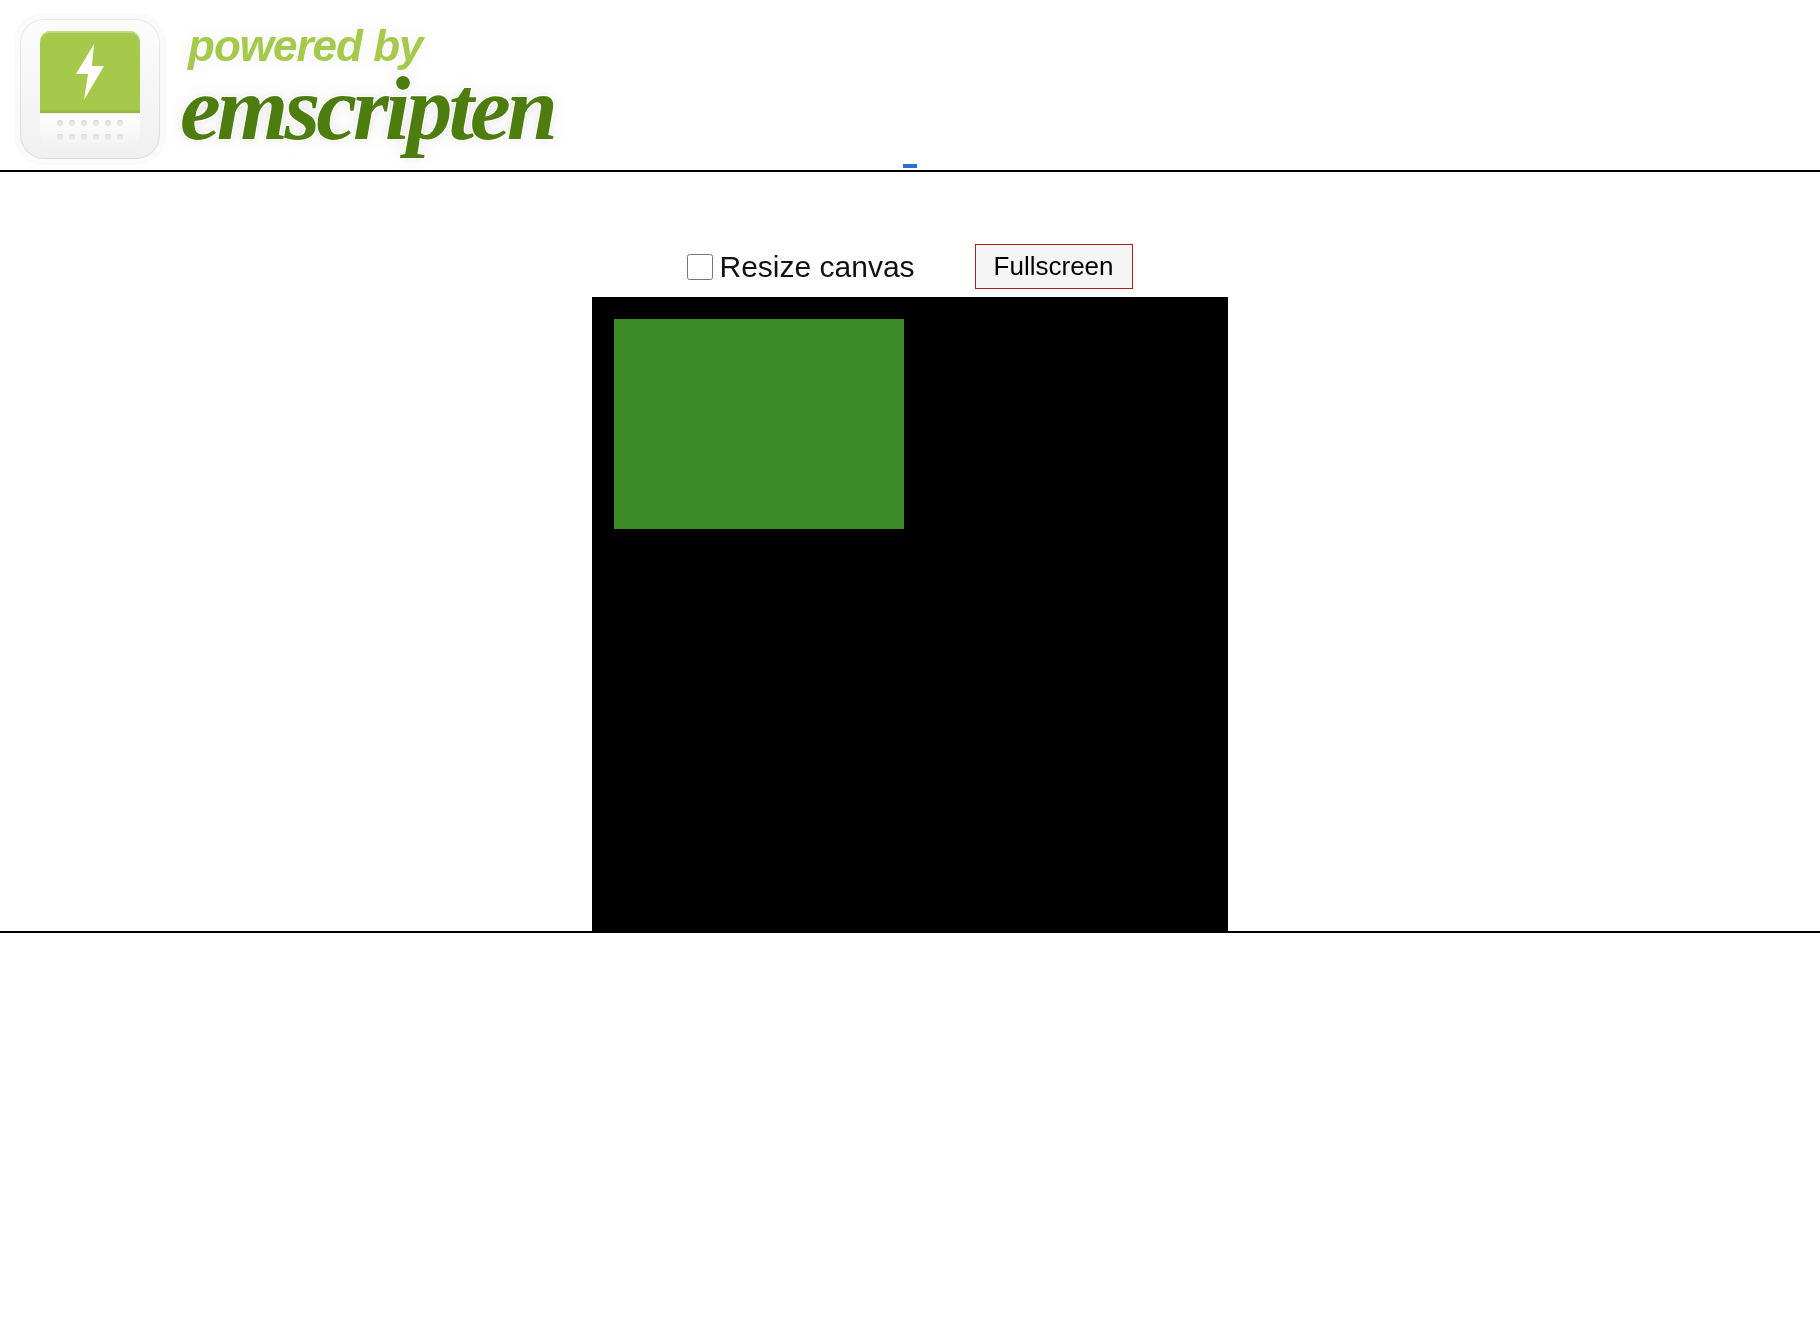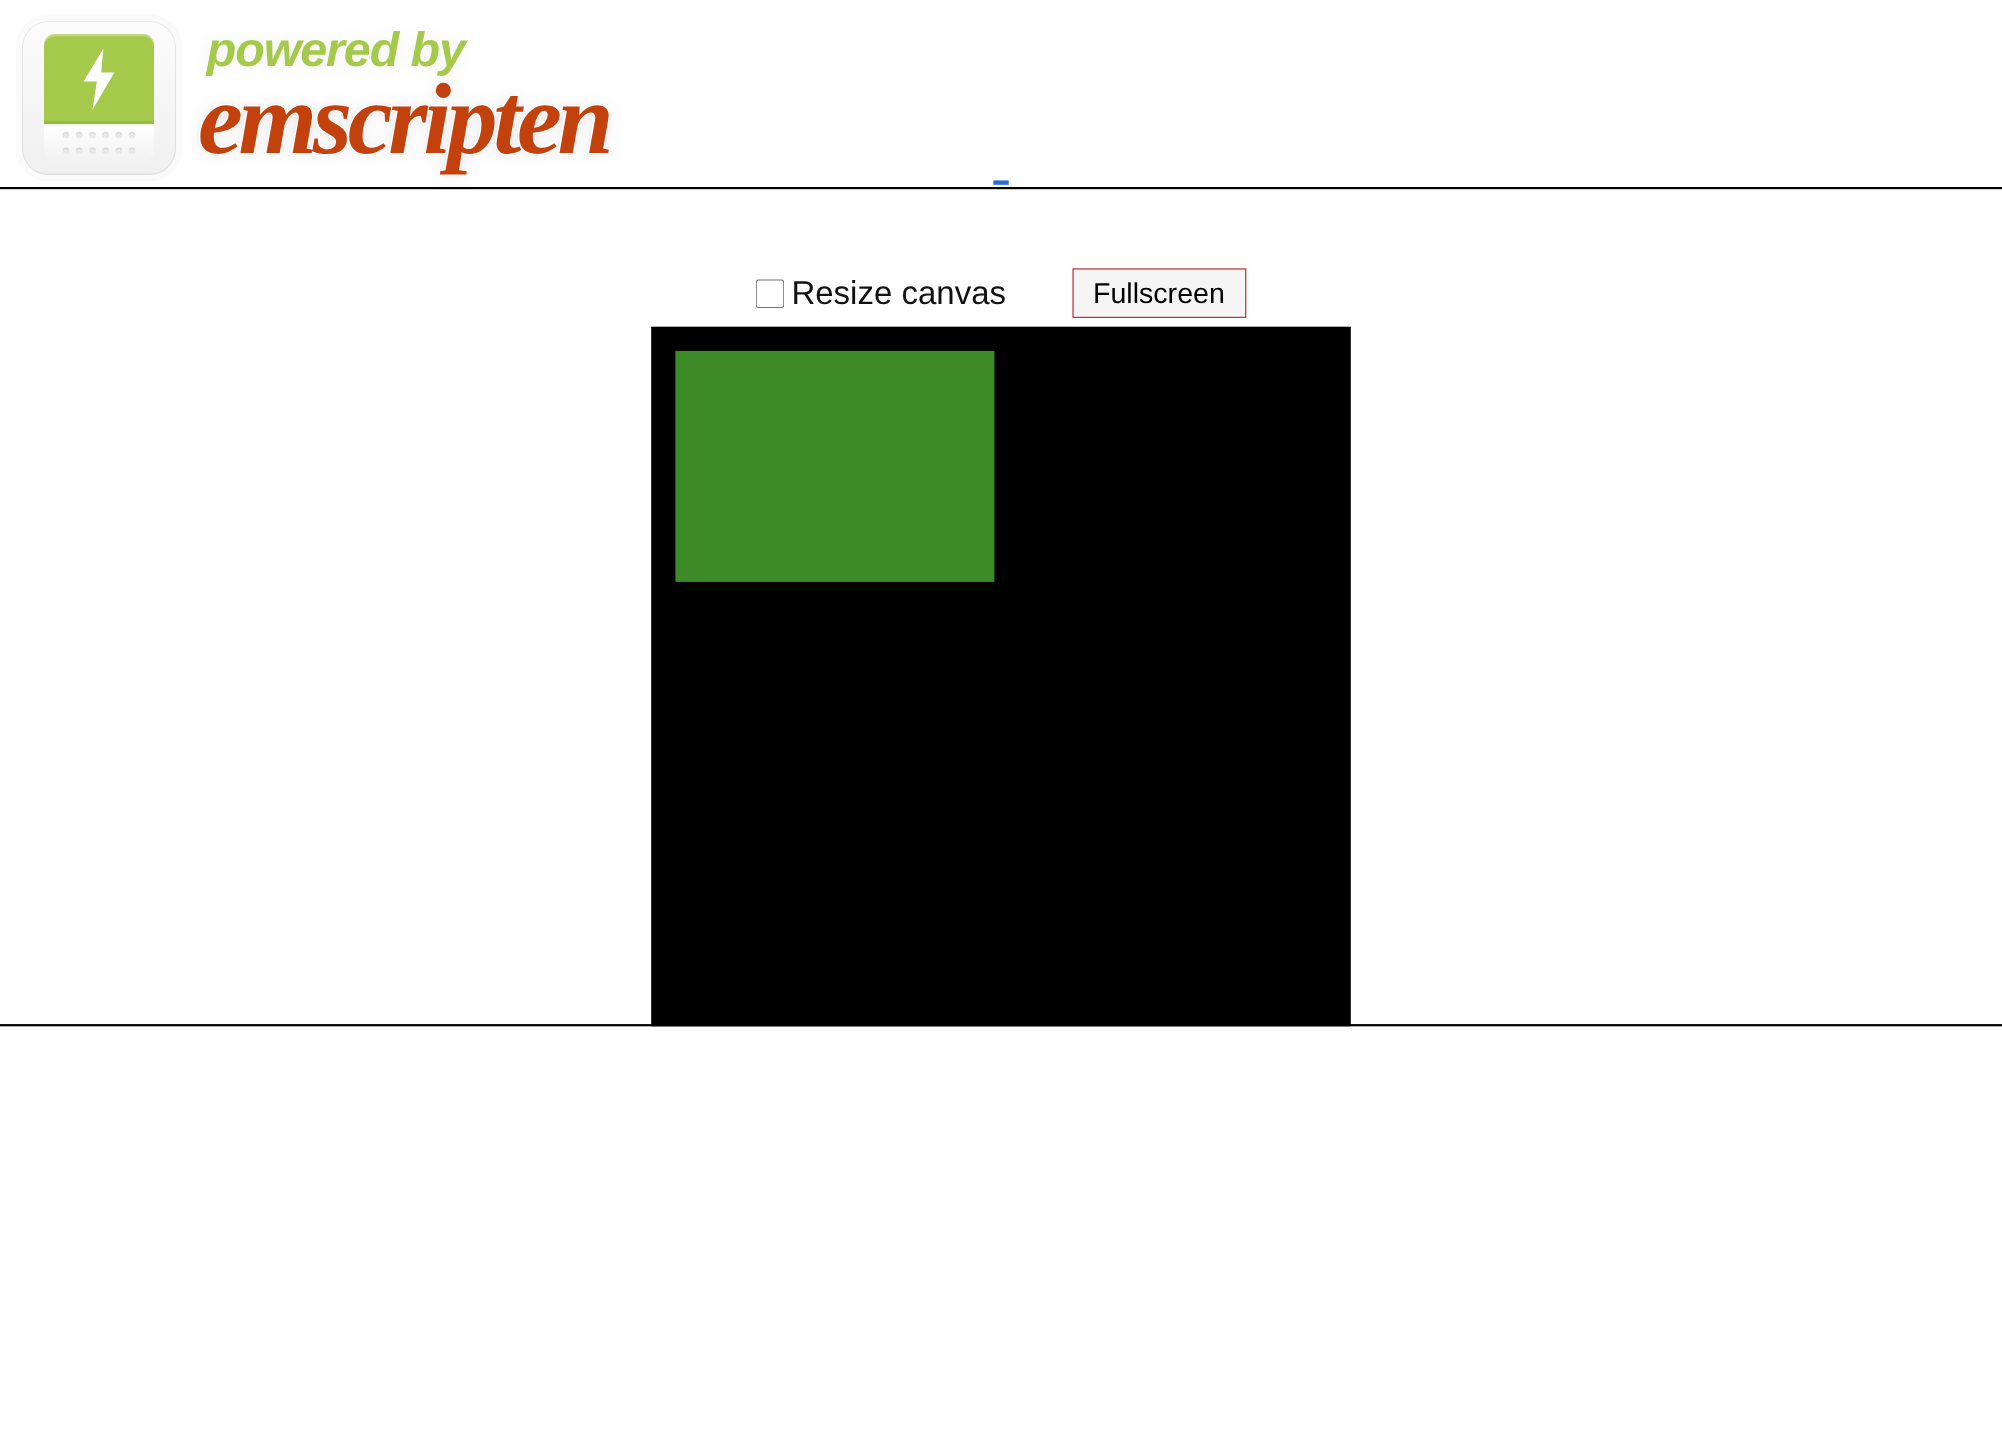--- a/index.html
+++ b/index.html
@@ -81,21 +81,21 @@
       letter-spacing: -1px;
       margin-left: 8px;
       margin-bottom: -6px;
       text-shadow: 0 0 1px rgba(255,255,255,0.8);
     }
     .emscripten-text {
       font-family: Georgia, "Times New Roman", serif;
       font-style: italic;
       font-weight: 900;
       font-size: 92px;
-      color: #c2410c;
+      color: #4d7c0f;
       letter-spacing: -4px;
       text-shadow: 1px 1px 0 #fff, -1px -1px 0 #fff, 1px -1px 0 #fff, -1px 1px 0 #fff, 0 0 8px rgba(0,0,0,0.08);
     }
     hr.sep {
       border: none;
       border-top: 2px solid #000;
       margin: 0;
     }
     .tiny-mark {
       display: flex;

